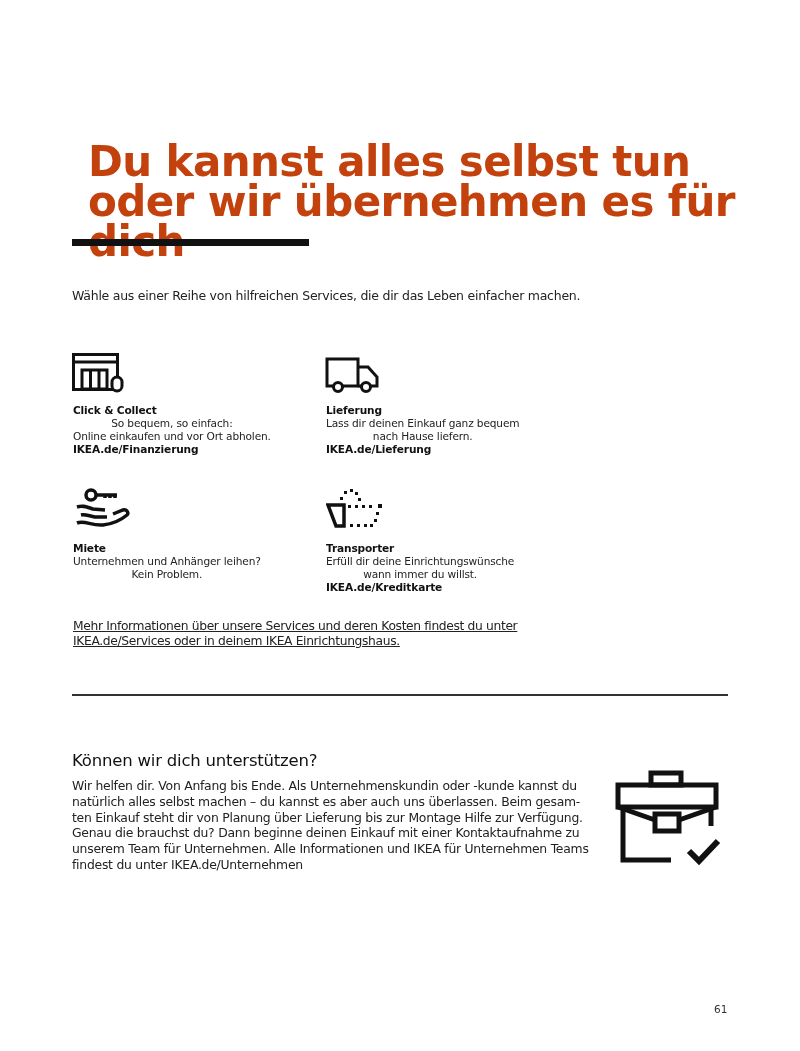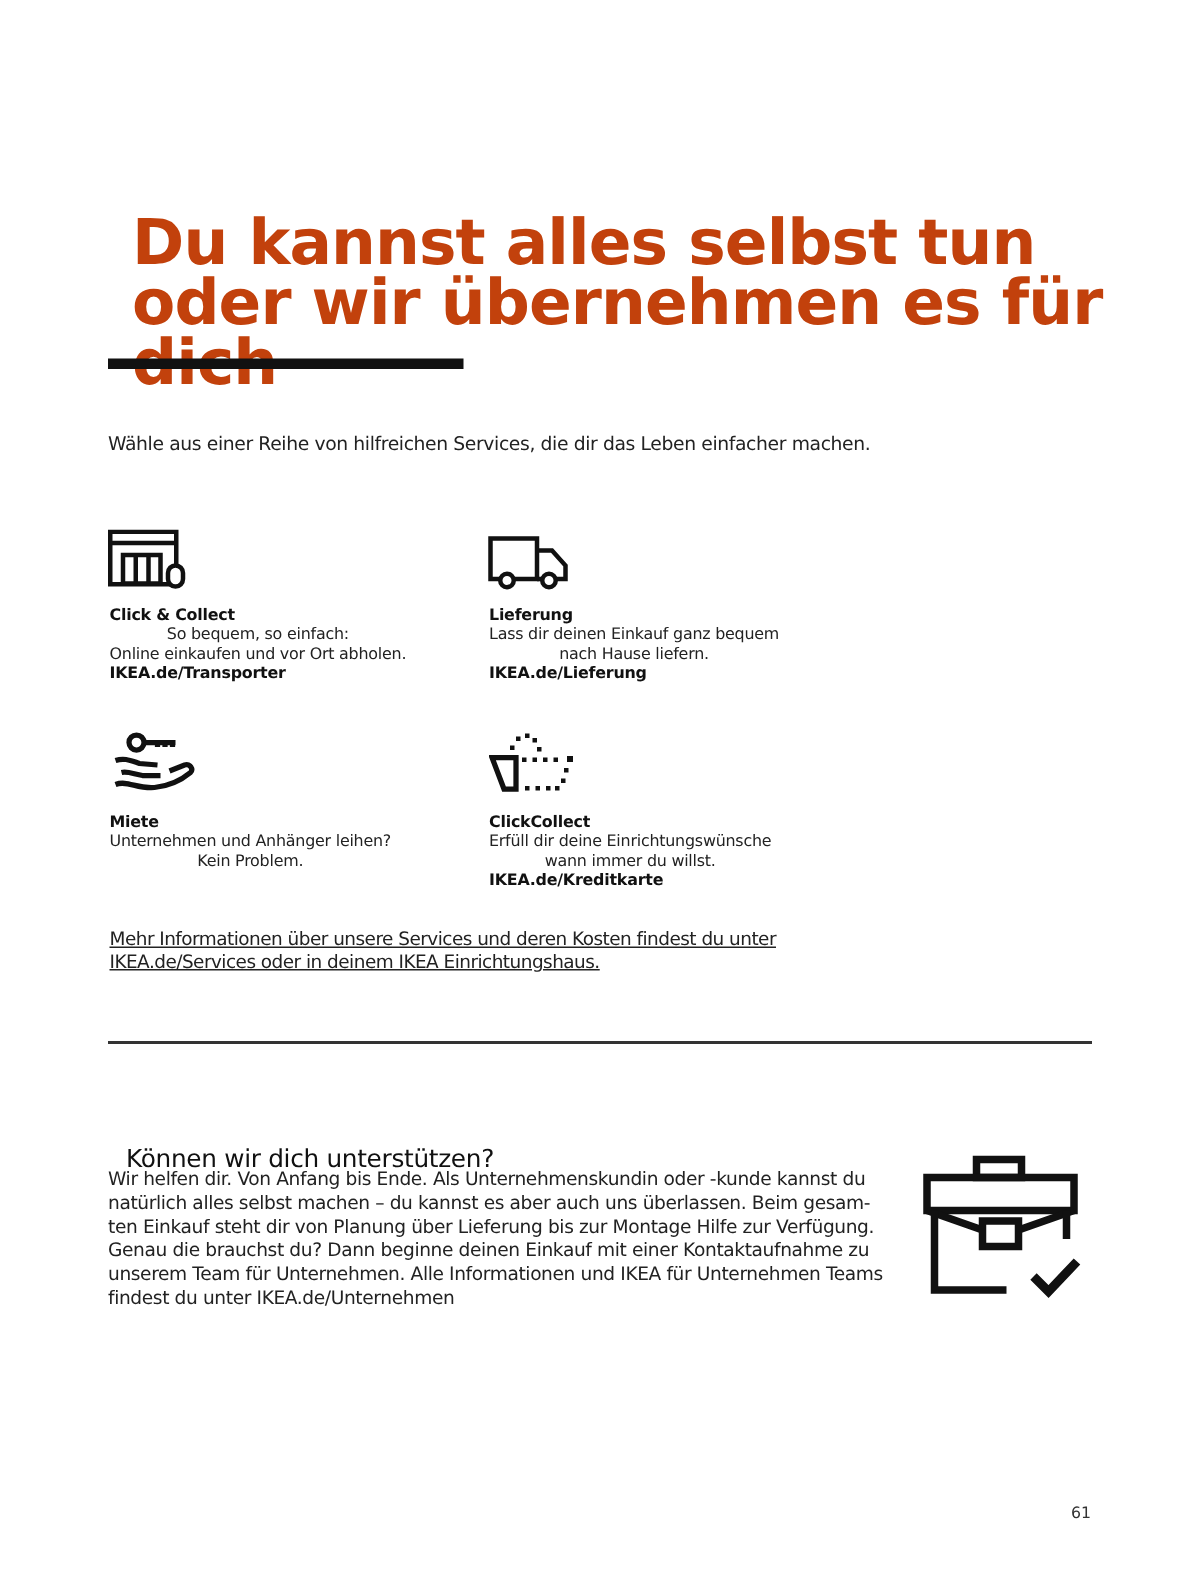--- a/index.html
+++ b/index.html
@@ -12,21 +12,21 @@
   .title-bar { left:72px; top:239px; width:237px; height:7px; background:#111; }
   .intro { left:72px; top:288px; font-size:12.5px; color:#222; letter-spacing:-0.25px; }
   .service { font-size:10.6px; line-height:13px; color:#222; letter-spacing:-0.15px; }
   .service .name { font-weight:bold; color:#111; display:block; }
   .service .line { display:block;text-align:center; }
   .service .link { font-weight:bold; color:#111; display:block; }
   .icon svg { display:block; }
   .more { left:73px; top:619px; font-size:12.3px; line-height:15px; color:#222; letter-spacing:-0.35px;text-decoration:underline; }
   .more span { display:block; }
   .divider { left:72px; top:694px; width:656px; height:2px; background:#333; }
-  .support-title { left:72px; top:751px; font-size:16.5px; color:#111; margin:12px; font-weight:normal; letter-spacing:-0.2px; }
+  .support-title { left:72px; top:751px; font-size:16.5px; color:#111; margin:0; font-weight:normal; letter-spacing:-0.2px; }
   .support-body { left:72px; top:778px; width:520px; font-size:12.4px; line-height:15.8px; color:#222; letter-spacing:-0.25px; }
   .support-body span { display:block; white-space:nowrap; }
   .page-num { left:714px; top:1003px; font-size:10.5px; color:#333;text-align:right; }
 </style>
 </head>
 <body>
 
 <h1 class="abs title">
   <span>Du kannst alles selbst tun</span>
   <span>oder wir übernehmen es für dich</span>
@@ -42,21 +42,21 @@
     <rect x="10" y="17" width="25" height="19" fill="none" stroke="#111" stroke-width="3"></rect>
     <line x1="18.5" y1="17" x2="18.5" y2="36" stroke="#111" stroke-width="3"></line>
     <line x1="27" y1="17" x2="27" y2="36" stroke="#111" stroke-width="3"></line>
     <rect x="40" y="24" width="10" height="14" rx="5" fill="#fff" stroke="#111" stroke-width="3"></rect>
   </svg>
 </div>
 <div class="abs service" style="left:73px;top:404px;">
   <span class="name">Click &amp; Collect</span>
   <span class="line">So bequem, so einfach:</span>
   <span class="line">Online einkaufen und vor Ort abholen.</span>
-  <span class="link">IKEA.de/Transporter</span>
+  <span class="link">IKEA.de/Finanzierung</span>
 </div>
 
 <div class="abs icon" style="left:325px;top:357px;">
   <svg width="56" height="38" viewBox="0 0 56 38">
     <path d="M2 2 H33 V29 H2 Z" fill="none" stroke="#111" stroke-width="3"></path>
     <path d="M33 10 H43 L52 20 V29 H33" fill="none" stroke="#111" stroke-width="3"></path>
     <circle cx="13" cy="30" r="4.5" fill="#fff" stroke="#111" stroke-width="3"></circle>
     <circle cx="41" cy="30" r="4.5" fill="#fff" stroke="#111" stroke-width="3"></circle>
   </svg>
 </div>
@@ -99,21 +99,21 @@
       <rect x="50" y="24" width="3" height="3"></rect>
       <rect x="48" y="31" width="3" height="3"></rect>
       <rect x="24" y="36" width="3" height="3"></rect>
       <rect x="31" y="36" width="3" height="3"></rect>
       <rect x="38" y="36" width="3" height="3"></rect>
       <rect x="44" y="36" width="3" height="3"></rect>
     </g>
   </svg>
 </div>
 <div class="abs service" style="left:326px;top:542px;">
-  <span class="name">ClickCollect</span>
+  <span class="name">Transporter</span>
   <span class="line">Erfüll dir deine Einrichtungswünsche</span>
   <span class="line">wann immer du willst.</span>
   <span class="link">IKEA.de/Kreditkarte</span>
 </div>
 
 <div class="abs more">
   <span>Mehr Informationen über unsere Services und deren Kosten findest du unter</span>
   <span>IKEA.de/Services oder in deinem IKEA Einrichtungshaus.</span>
 </div>
 

